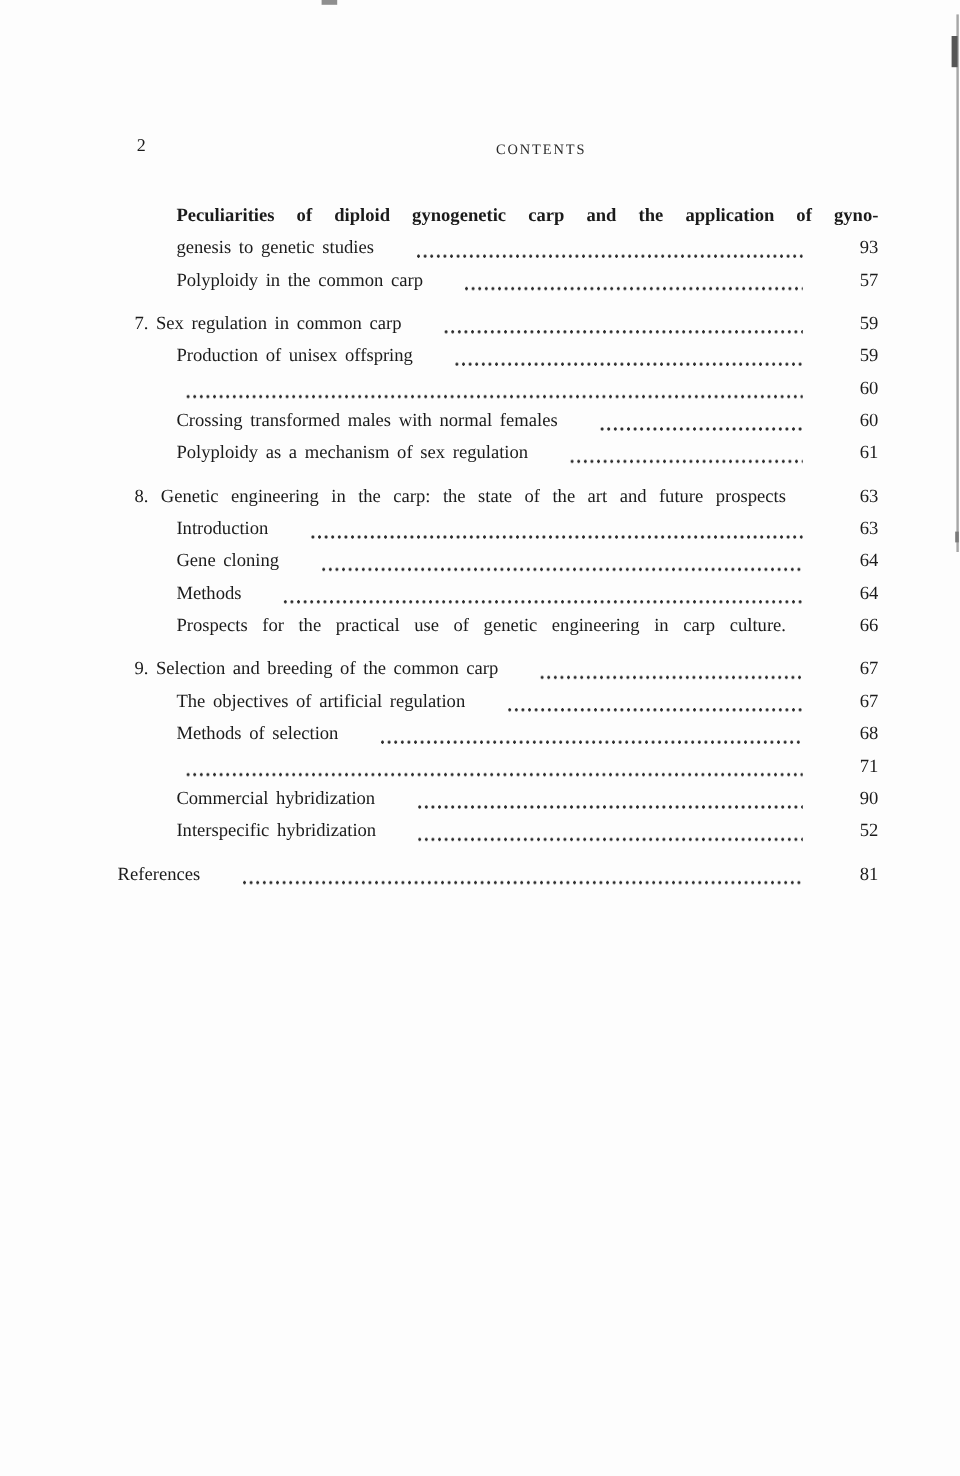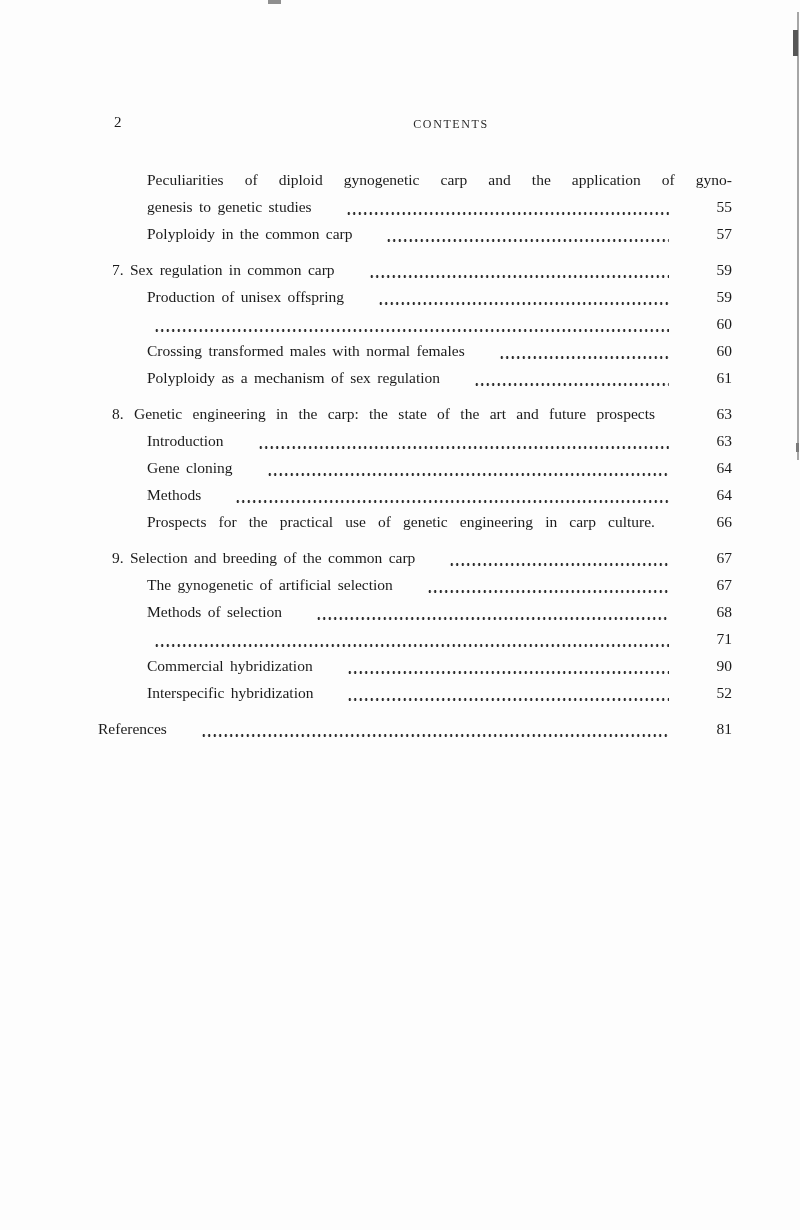--- a/index.html
+++ b/index.html
@@ -47,20 +47,21 @@
     width: 634px;
     font-size: 15.5px;
     line-height: 27px;
     word-spacing: 2.5px;
   }
   .toc-row.gap { margin-top: 9px; }
 
   .pre-line {
     text-align: justify;
     text-align-last: justify;
+    font-weight: bold;
   }
   .toc-row.sub .pre-line,
   .toc-row.sub .entry-line { padding-left: 49px; }
   .toc-row.chapter .pre-line,
   .toc-row.chapter .entry-line { padding-left: 14px; }
   .toc-row.references .entry-line { padding-left: 0; }
   .toc-row.chapter, .toc-row.references { font-weight: normal; }
 
   .entry-line {
     display: flex;
@@ -107,21 +108,21 @@
     <span class="folio">2</span>
     <span class="header-title">CONTENTS</span>
   </div>
 
   <div class="toc">
       <div class="toc-row sub">
       <div class="pre-line">Peculiarities of diploid gynogenetic carp and the application of gyno-</div>
       <div class="entry-line">
         <span class="entry-title">genesis to genetic studies</span>
         <span class="leader"></span>
-        <span class="pagenum">55</span>
+        <span class="pagenum">93</span>
       </div>
     </div>
       <div class="toc-row sub">
 
       <div class="entry-line">
         <span class="entry-title">Polyploidy in the common carp</span>
         <span class="leader"></span>
         <span class="pagenum">57</span>
       </div>
     </div>
@@ -208,21 +209,21 @@
 
       <div class="entry-line">
         <span class="entry-title">9. Selection and breeding of the common carp</span>
         <span class="leader"></span>
         <span class="pagenum">67</span>
       </div>
     </div>
       <div class="toc-row sub">
 
       <div class="entry-line">
-        <span class="entry-title">The gynogenetic of artificial selection</span>
+        <span class="entry-title">The objectives of artificial regulation</span>
         <span class="leader"></span>
         <span class="pagenum">67</span>
       </div>
     </div>
       <div class="toc-row sub">
 
       <div class="entry-line">
         <span class="entry-title">Methods of selection</span>
         <span class="leader"></span>
         <span class="pagenum">68</span>

